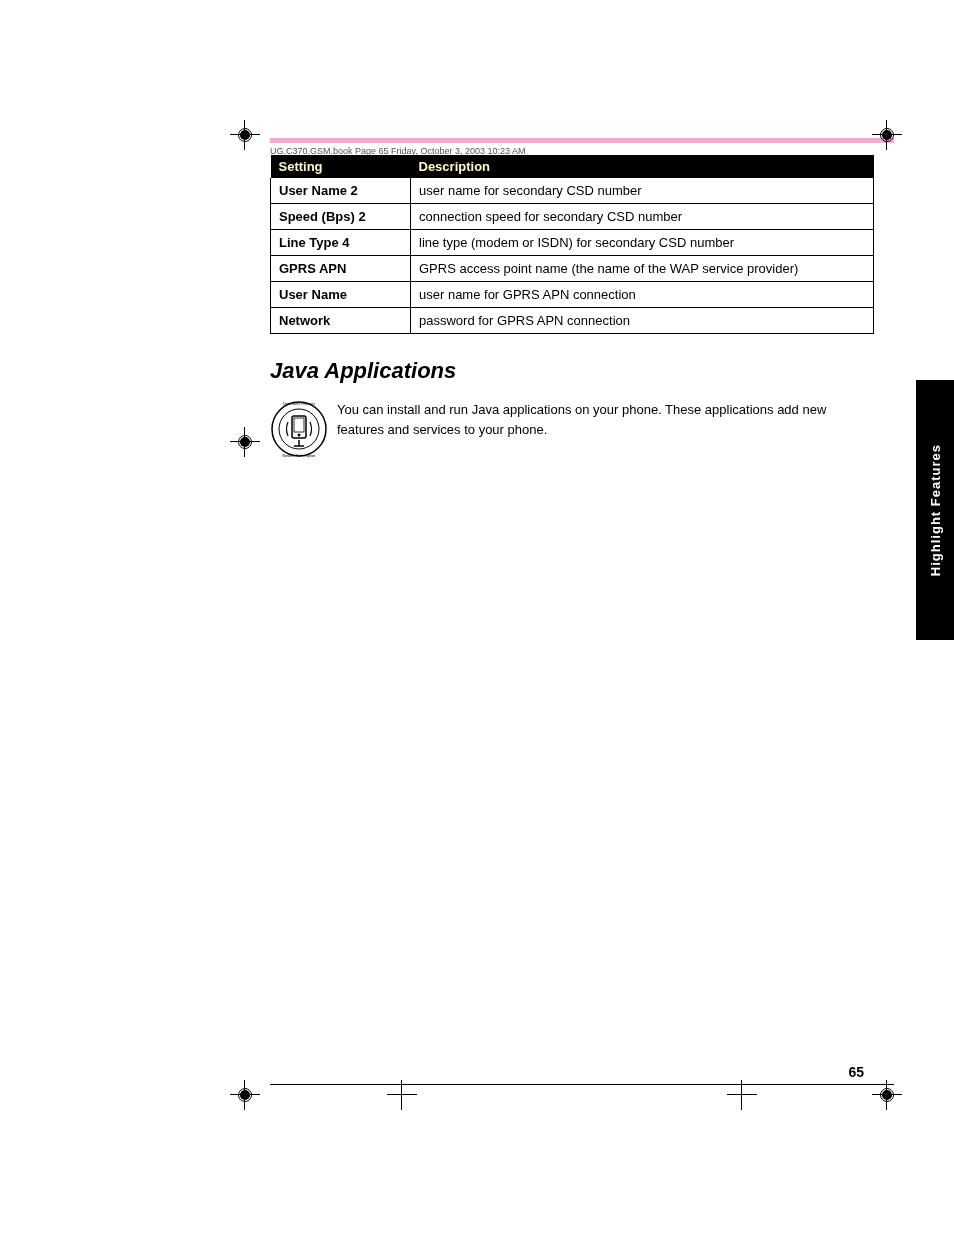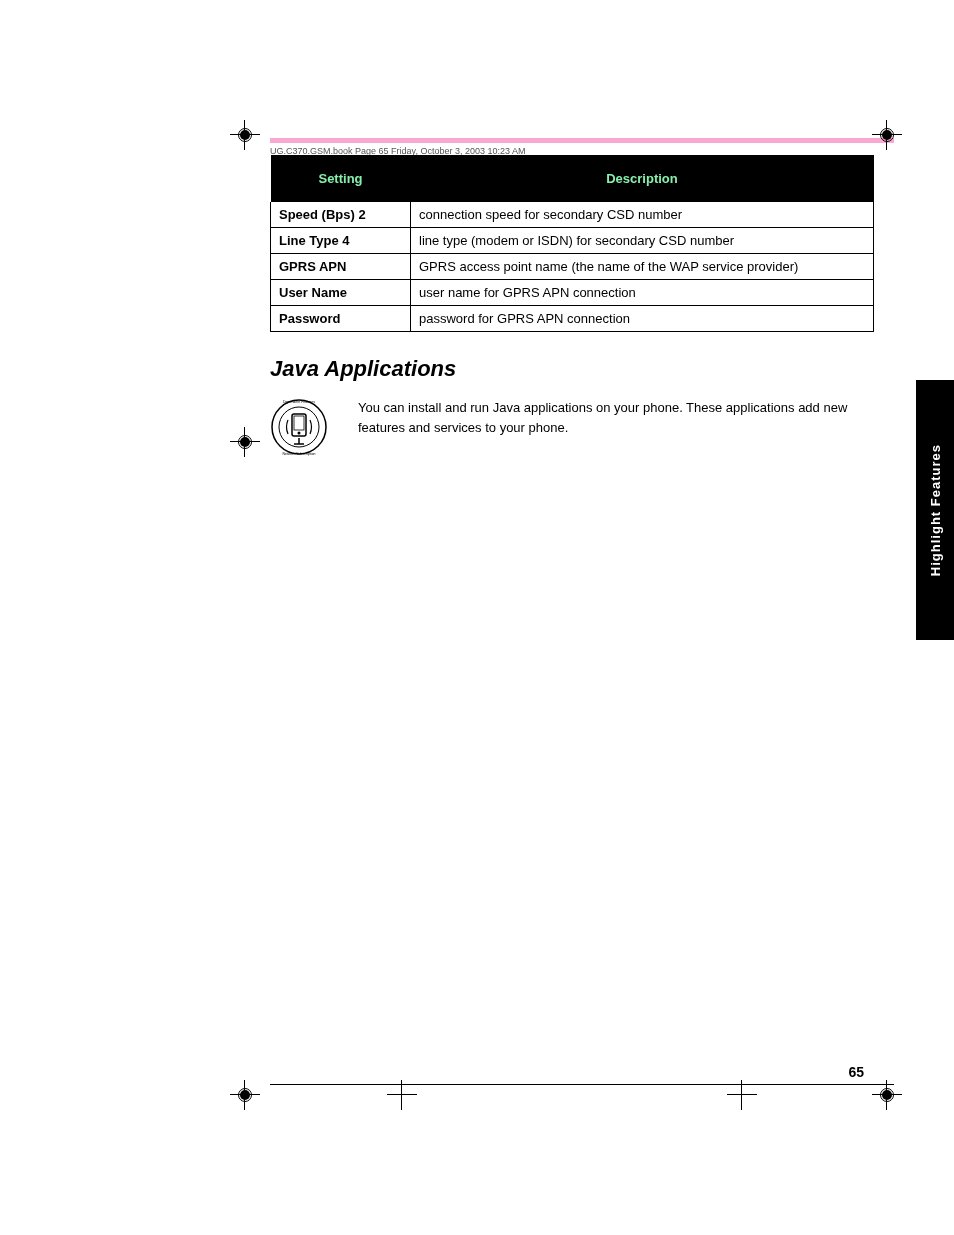--- a/index.html
+++ b/index.html
@@ -42,23 +42,23 @@
 
     
     .settings-table {
       width: 100%;
       border-collapse: collapse;
       margin-bottom: 24px;
     }
 
     .settings-table th {
       background: #000;
-      color: #86efac;
-      text-align: center;
-      padding: 16px 8px;
+      color: #fef9c3;
+      text-align: left;
+      padding: 4px 8px;
       font-size: 13px;
       font-weight: bold;
     }
 
     .settings-table td {
       border: 1px solid #000;
       padding: 5px 8px;
       vertical-align: top;
       font-size: 13px;
     }
@@ -79,21 +79,21 @@
       font-weight: bold;
       font-style: italic;
       margin-bottom: 16px;
       margin-top: 7px;
     }
 
     
     .java-section {
       display: flex;
       align-items: flex-start;
-      gap: 30px;
+      gap: 9px;
     }
 
     .java-icon {
       width: 58px;
       height: 58px;
       flex-shrink: 0;
       position: relative;
     }
 
     .java-icon svg {
@@ -256,37 +256,41 @@
 
     <table class="settings-table">
       <thead>
         <tr>
           <th>Setting</th>
           <th>Description</th>
         </tr>
       </thead>
       <tbody>
         <tr>
+          <td><b>User Name 2</b></td>
+          <td>user name for secondary CSD number</td>
+        </tr>
+        <tr>
           <td><b>Speed (Bps) 2</b></td>
           <td>connection speed for secondary CSD number</td>
         </tr>
         <tr>
           <td><b>Line Type 4</b></td>
           <td>line type (modem or ISDN) for secondary CSD number</td>
         </tr>
         <tr>
           <td><b>GPRS APN</b></td>
           <td>GPRS access point name (the name of the WAP service provider)</td>
         </tr>
         <tr>
           <td><b>User Name</b></td>
           <td>user name for GPRS APN connection</td>
         </tr>
         <tr>
-          <td><b>Password</b></td>
+          <td><b>Network</b></td>
           <td>password for GPRS APN connection</td>
         </tr>
       </tbody>
     </table>
 
     <div class="section-heading">Java Applications</div>
 
     <div class="java-section">
 
       <div class="java-icon">

